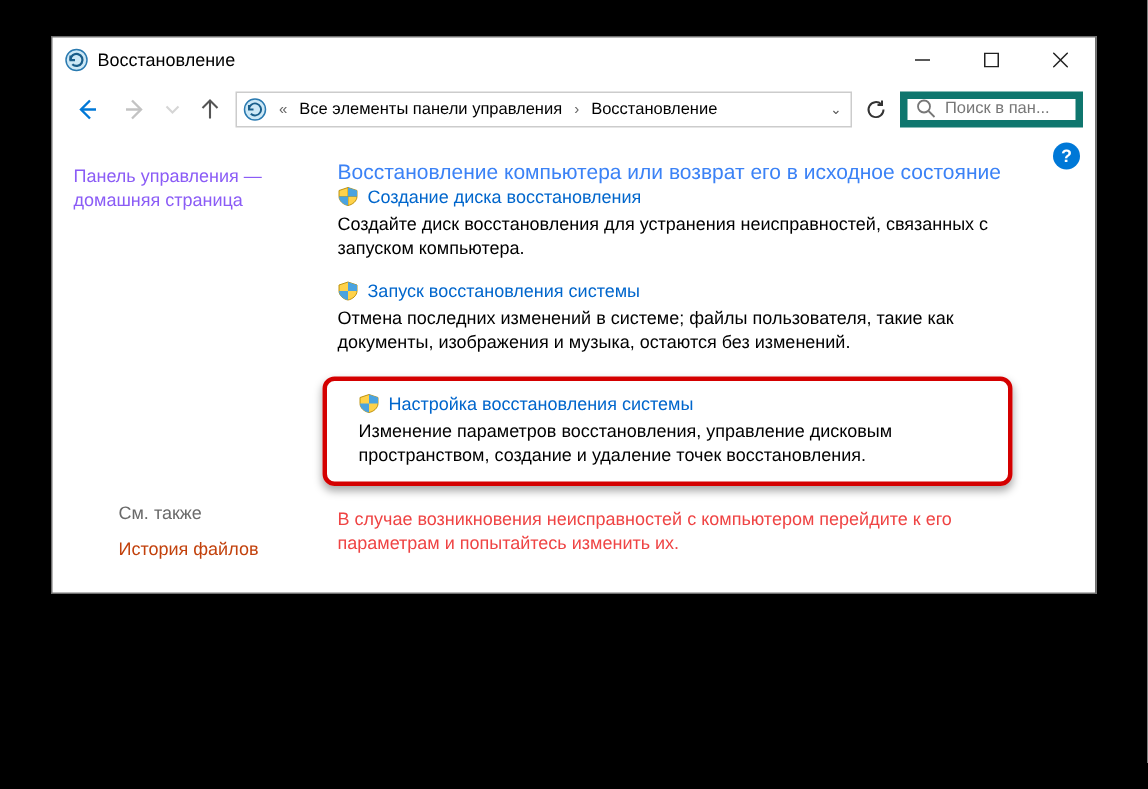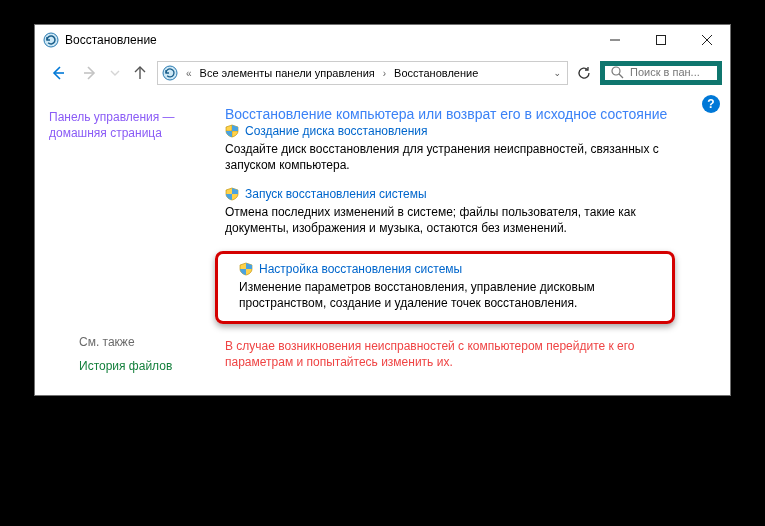--- a/index.html
+++ b/index.html
@@ -31,21 +31,21 @@
     width: 122px; height: 24px; border: 5px solid #0f766e; display: flex; align-items: flex-start;
     font-size: 11px; color: #777; padding: 0 6px; gap: 6px;
   }
   .search .ph { overflow: hidden; white-space: nowrap; text-overflow: ellipsis; flex:1; }
   
   .body { display: flex; height: calc(100% - 66px); }
   .sidebar { width: 190px; padding: 18px 14px; font-size: 12px; }
   .sidebar a { color: #8b5cf6; text-decoration: none; display: block; line-height: 1.35; }
   .see-also { position: absolute; bottom: 22px; left: 44px; font-size: 12px; }
   .see-also .hdr { color: #6a6a6a; margin-bottom: 10px; }
-  .see-also a { color: #15803d; text-decoration: none; }
+  .see-also a { color: #c2410c; text-decoration: none; }
   .main { flex: 1; padding: 14px 20px 14px 0; position: relative; }
   .heading { color: #3b82f6; font-size: 14px; line-height: 1.35; max-width: 460px; }
   .item { margin-bottom: 14px; max-width: 460px; }
   .item-title { display: flex; align-items: center; gap: 6px; margin-bottom: 3px; }
   .item-title a { color: #0066cc; font-size: 12px; text-decoration: none; }
   .item-desc { font-size: 12px; color: #000; line-height: 1.35; }
   .highlight {
     border: 3px solid #d40000; border-radius: 8px; padding: 8px 10px 10px 21px;
     box-shadow: 0 3px 6px rgba(0,0,0,.35); margin-left: -10px; margin-right: -4px;
   }

